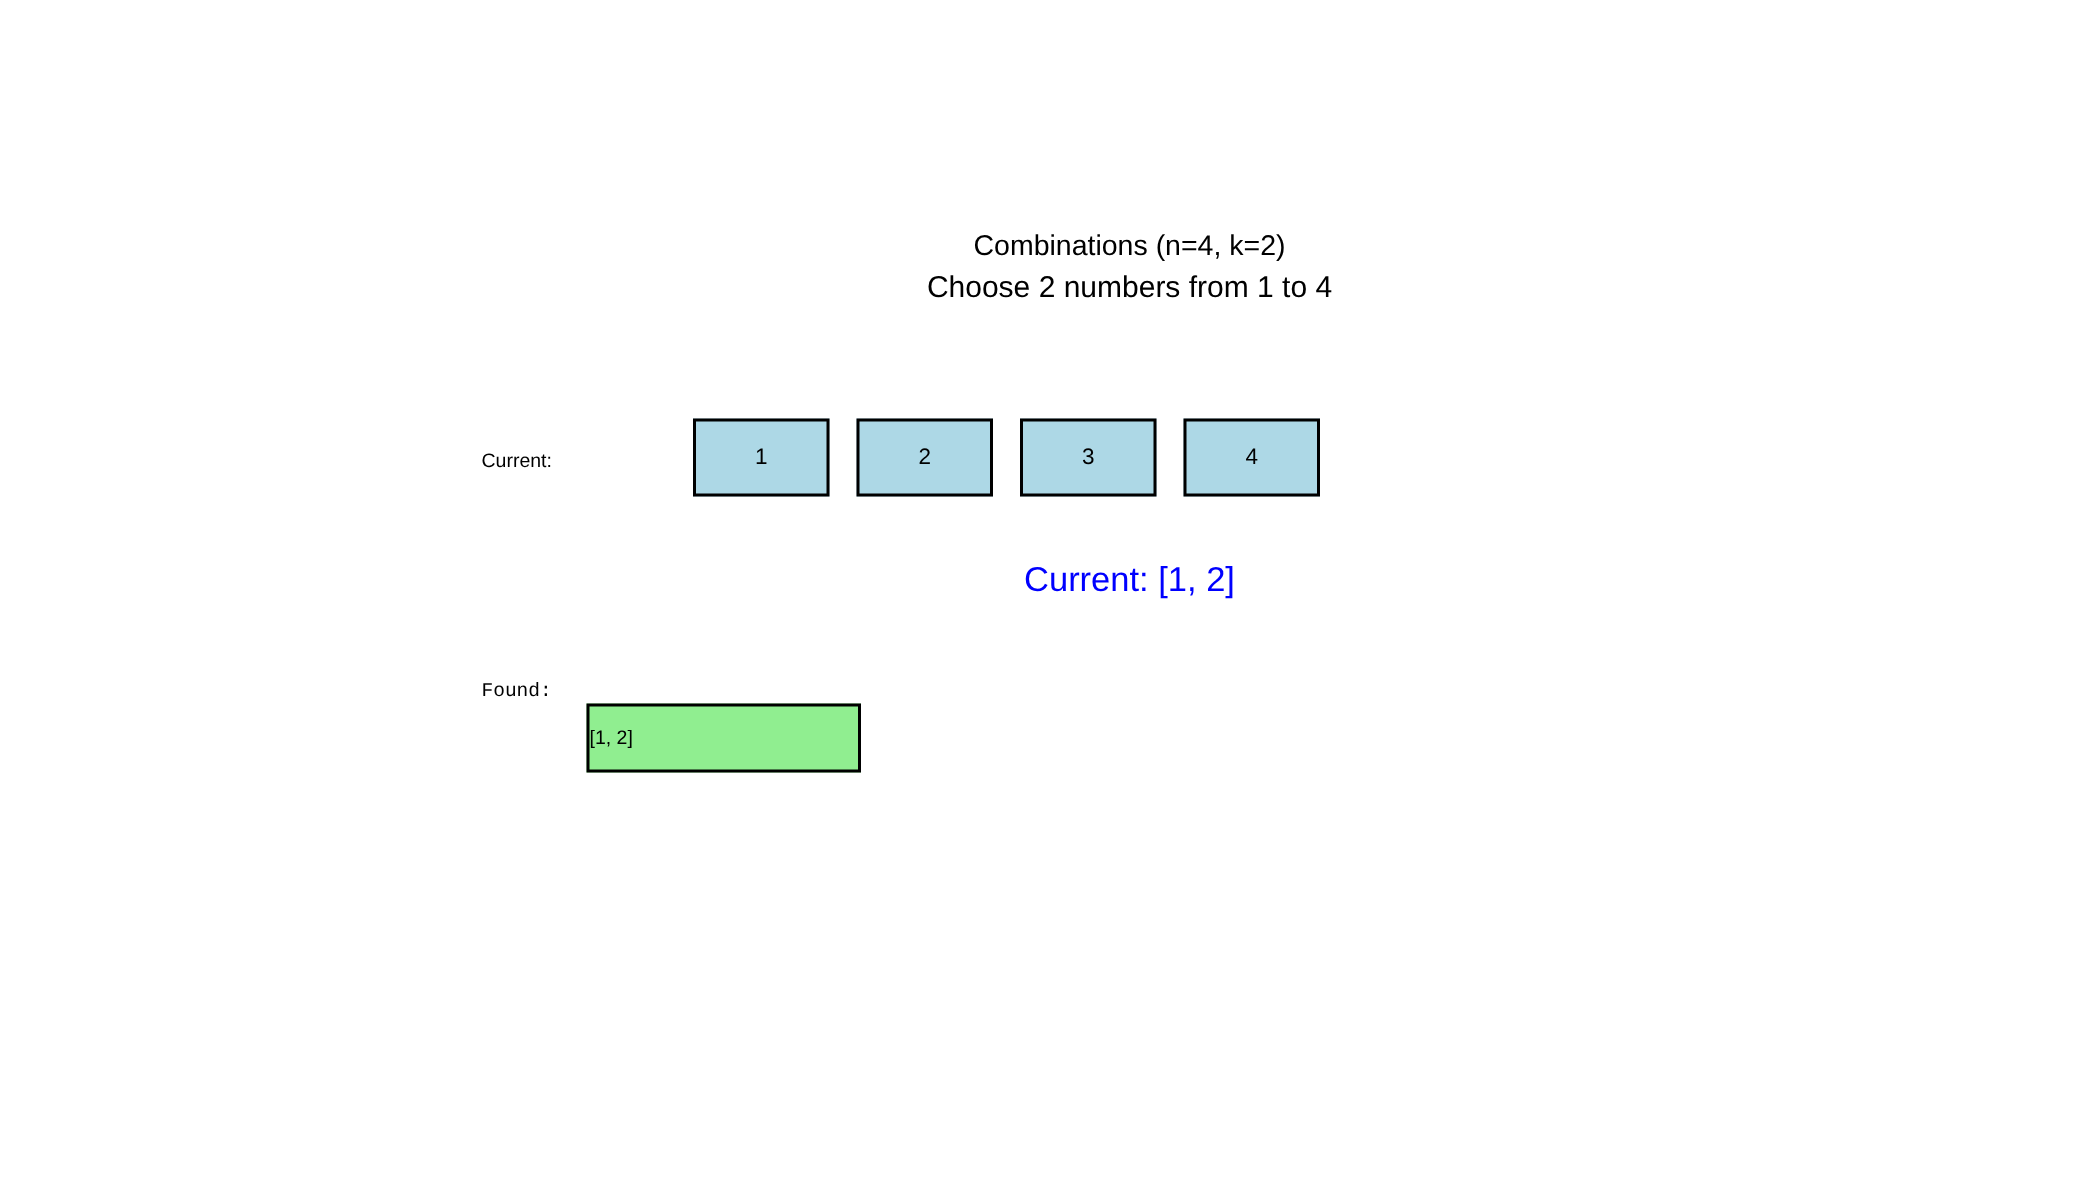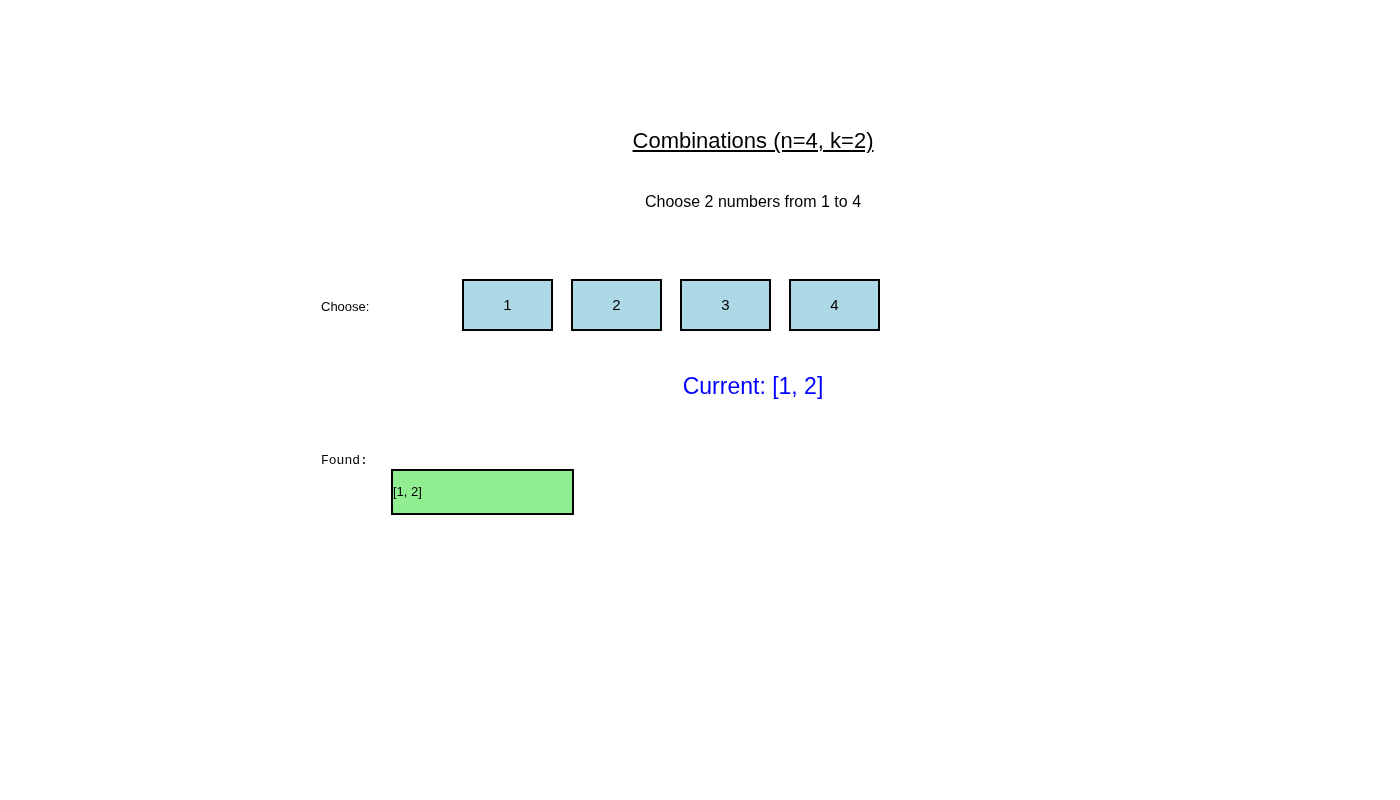--- a/index.html
+++ b/index.html
@@ -10,35 +10,34 @@
   }
   .stage {
     position: relative;
     width: 1400px;
     height: 800px;
     background: var(--background, #ffffff);
     overflow: hidden;
   }
   .title {
     position: absolute;
-    top: 130px;
+    top: 154px;
     left: 753px;
     transform: translateX(-50%);
-    font-size: 22px;
+    font-size: 19px;
     line-height: 22px;
     color: var(--text, #000000);
     white-space: nowrap;
-    text-decoration: underline;
   }
   .subtitle {
     position: absolute;
-    top: 193px;
+    top: 183px;
     left: 753px;
     transform: translateX(-50%);
-    font-size: 16px;
+    font-size: 20px;
     line-height: 18px;
     color: var(--text, #000000);
     white-space: nowrap;
     text-align: right;
   }
   .numbers-label {
     position: absolute;
     top: 299px;
     left: 321px;
     font-size: 13px;
@@ -95,21 +94,21 @@
 </style>
 </head>
 <body>
 
 <div class="stage">
 
   <div class="title">Combinations (n=4, k=2)</div>
 
   <div class="subtitle">Choose 2 numbers from 1 to 4</div>
 
-  <div class="numbers-label">Choose:</div>
+  <div class="numbers-label">Current:</div>
 
   <div class="numbox b1">1</div>
 
   <div class="numbox b2">2</div>
 
   <div class="numbox b3">3</div>
 
   <div class="numbox b4">4</div>
 
   <div class="current">Current: [1, 2]</div>

